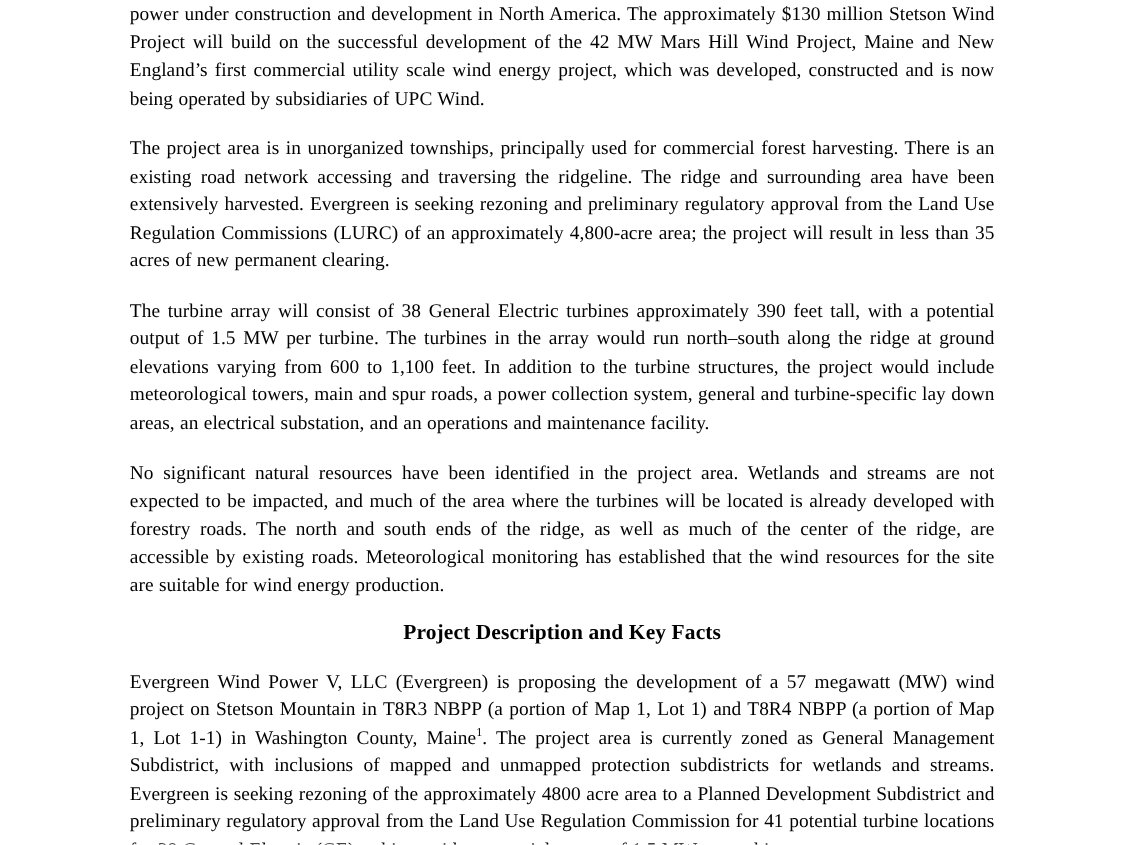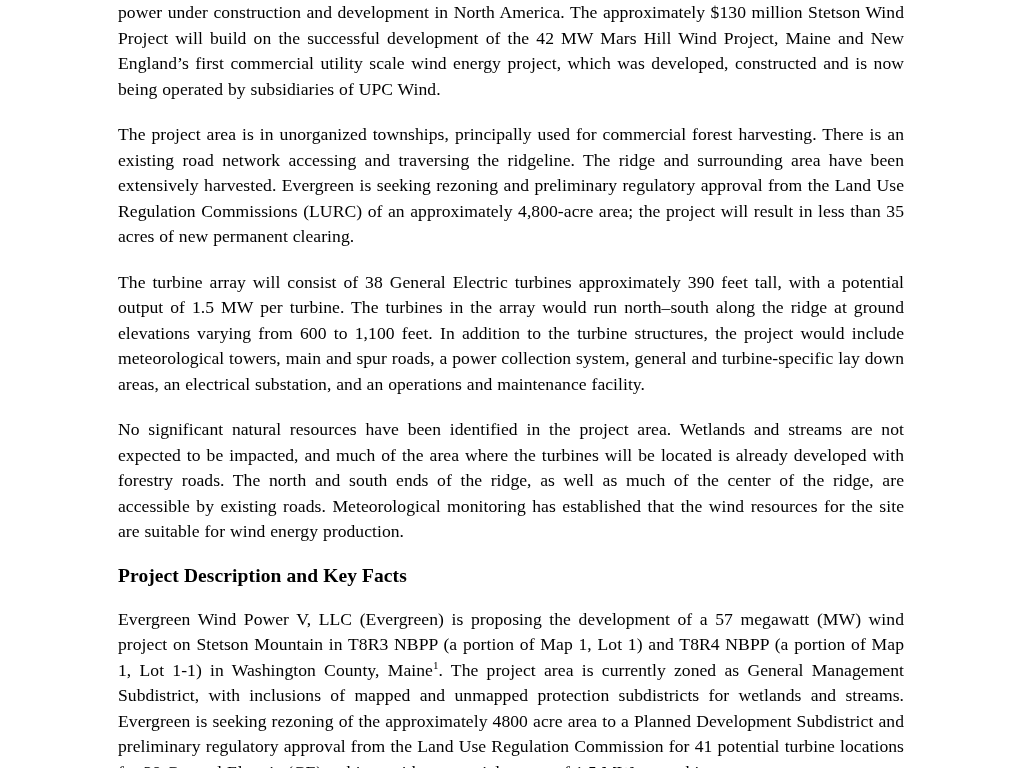--- a/index.html
+++ b/index.html
@@ -36,20 +36,21 @@
     margin-top: 0;
   }
   .clipped-top {
     
     margin-top: -22px;
   }
   h2.section-heading {
     font-family: "Liberation Serif", serif;
     font-size: 19.5px;
     font-weight: bold;
+    text-align: center;
     color: #000000;
     margin: 18px 0 20px 0;
     letter-spacing: 0.1px;
   }
   sup.fn {
     font-size: 11px;
     vertical-align: super;
     line-height: 0;
   }
   .fade-line {

